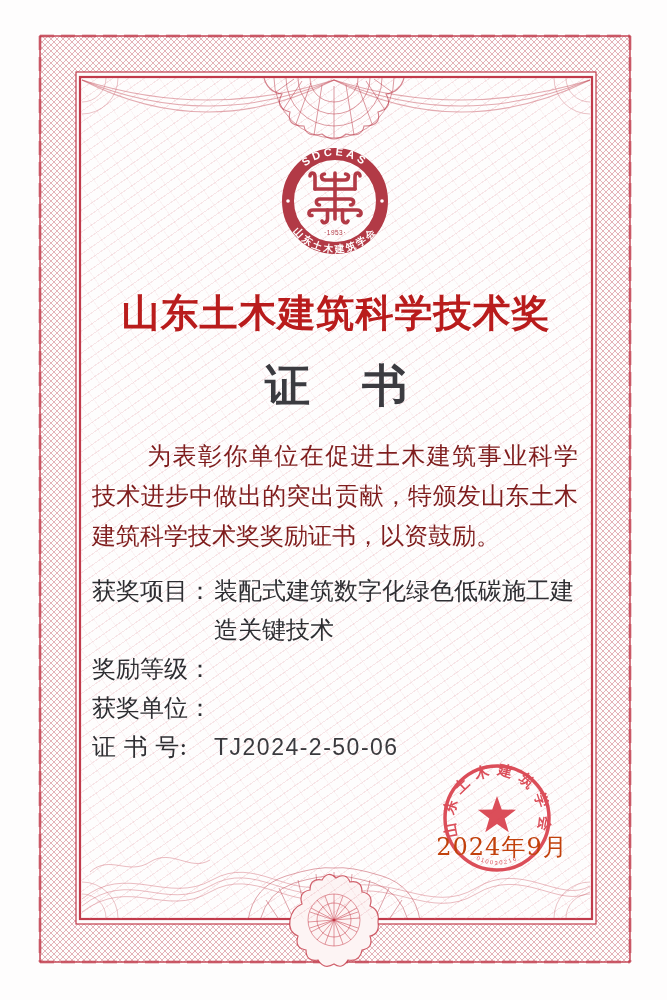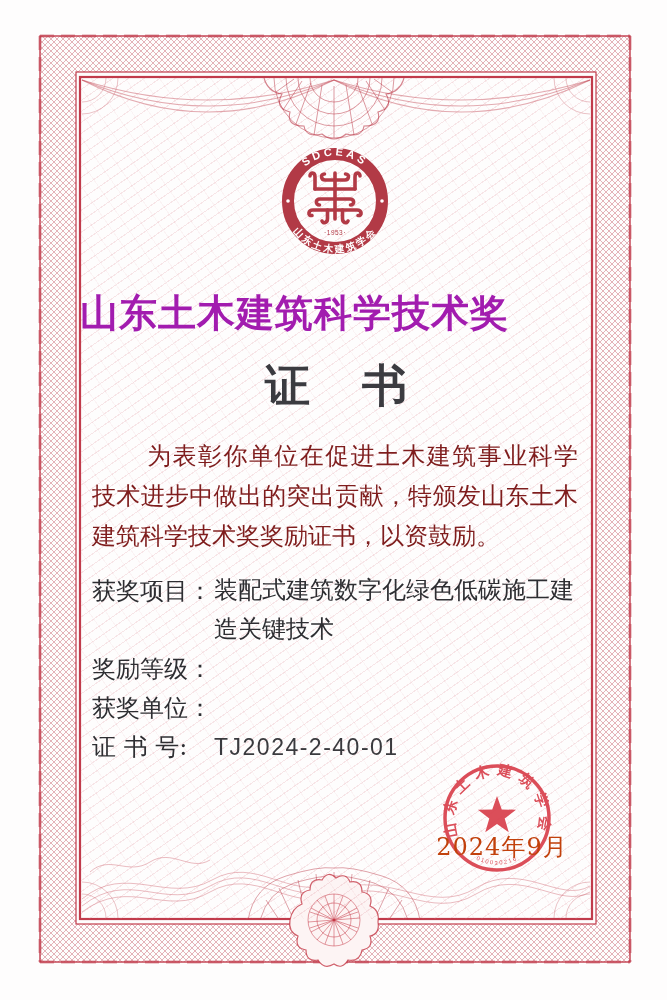--- a/index.html
+++ b/index.html
@@ -5,31 +5,31 @@
   html,body{margin:0;padding:0;background:#e9e9e9;}
   .page{position:relative;width:667px;height:1000px;margin:0 auto;background:#fefdfd;overflow:hidden;
         font-family:"Liberation Sans",sans-serif;}
   .deco{position:absolute;left:0;top:0;z-index:1;}
   .content-bg{position:absolute;left:81px;top:78px;width:510px;height:841px;z-index:2;
     background:
       repeating-linear-gradient(145deg, rgba(216,120,132,0.18) 0 1px, transparent 1px 9px),
       repeating-linear-gradient(55deg,  rgba(216,120,132,0.07) 0 1px, transparent 1px 14px);}
   .layer{position:absolute;z-index:4;}
   .logo-svg{position:absolute;left:279px;top:145px;z-index:4;}
-  .title{left:80px;top:288px;width:512px;
-         font-size:38px;font-weight:bold;letter-spacing:1px;color:#a21caf;}
+  .title{left:80px;top:288px;width:512px;text-align:center;
+         font-size:38px;font-weight:bold;letter-spacing:1px;color:#b91c1c;}
   .subtitle{left:80px;top:356px;width:512px;display:flex;justify-content:center;gap:52px;
             font-size:45px;font-weight:bold;color:#3b3b40;}
   .citation{left:92px;top:436px;width:486px;font-family:"DejaVu Serif",serif;
             font-size:24px;line-height:40px;color:#7f1d1d;text-align:justify;text-indent:2.3em;}
   .fields{left:92px;top:572px;width:492px;font-size:24px;line-height:39px;color:#2e2e32;
           font-family:"DejaVu Serif",serif;}
   .field-row{display:flex;align-items:flex-start;}
   .field-label{flex:0 0 122px;font-weight:normal;white-space:nowrap;}
-  .field-value{flex:1;font-family:Liberation Mono, monospace;}
+  .field-value{flex:1;}
   .cert-no{font-family:"Liberation Sans",sans-serif;font-size:23px;letter-spacing:1.5px;color:#3a3a3e;}
   .seal-svg{position:absolute;left:437px;top:758px;z-index:5;opacity:0.92;}
   .seal-date{position:absolute;left:427px;top:831px;width:150px;z-index:6;text-align:center;
              font-family:"DejaVu Serif",serif;font-size:24px;color:#c2410c;letter-spacing:1px;}
 </style>
 </head>
 <body>
 
 <div class="page">
 
@@ -155,21 +155,21 @@
       <span class="field-value">装配式建筑数字化绿色低碳施工建造关键技术</span>
     </div>
     <div class="field-row">
       <span class="field-label">奖励等级：</span>
     </div>
     <div class="field-row">
       <span class="field-label">获奖单位：</span>
     </div>
     <div class="field-row">
       <span class="field-label">证 书 号:</span>
-      <span class="field-value cert-no">TJ2024-2-40-01</span>
+      <span class="field-value cert-no">TJ2024-2-50-06</span>
     </div>
   </div>
 
   <svg class="seal-svg" width="120" height="120" viewBox="-60 -60 120 120">
     <circle r="52" fill="none" stroke="#d9404c" stroke-width="3.5"></circle>
     <defs>
       <path id="sealArc" d="M -38 20.2 A 43 43 0 1 1 38 20.2"></path>
       <path id="sealCode" d="M -22.5 40.7 A 46.5 46.5 0 0 0 22.5 40.7"></path>
     </defs>
     <text font-size="14.5" font-weight="bold" fill="#d9404c" letter-spacing="7" font-family="DejaVu Serif, serif">

